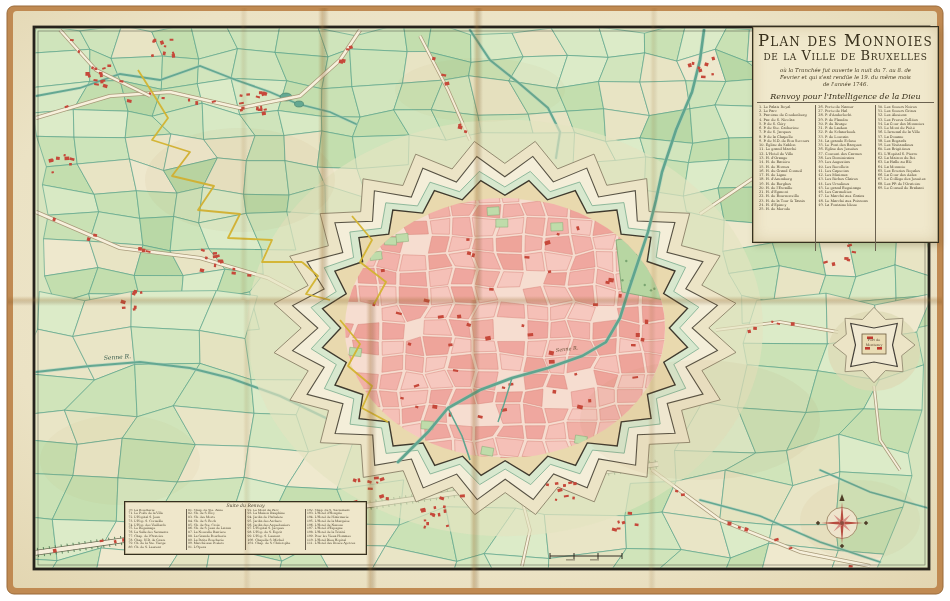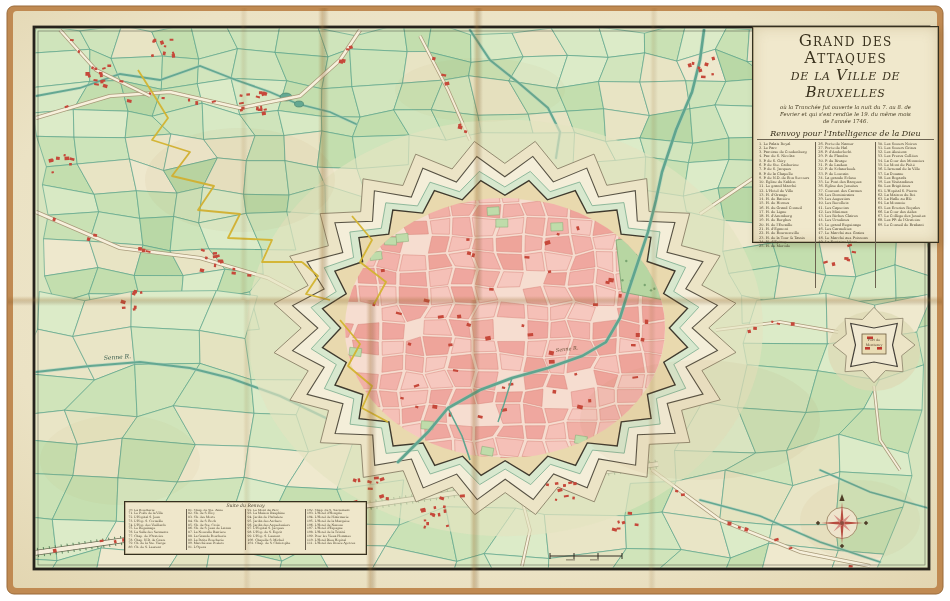--- a/index.html
+++ b/index.html
@@ -6,21 +6,21 @@
   .stage{position:relative;width:950px;height:601px;overflow:hidden;background:#ffffff;
          font-family:"DejaVu Serif",serif;}
   .stage svg{position:absolute;left:0;top:0;z-index:1;}
 
   
   .cartouche{position:absolute;left:752px;top:26px;width:187px;height:217px;z-index:2;
     background:#f0e8cc;border:1.6px solid #35301f;box-sizing:border-box;
     box-shadow:inset 0 0 0 .6px #8a7f60, inset 0 0 14px rgba(150,120,60,.25), 2px 3px 6px rgba(90,70,30,.25);
     padding:2px 4px;text-align:center;color:#38301c;}
   .c-title1{font-size:16.5px;font-variant:small-caps;letter-spacing:1.2px;line-height:1.05;margin-top:3px;}
-  .c-title2{font-size:15px;font-style:italic;font-variant:small-caps;letter-spacing:.6px;line-height:1.15;}
+  .c-title2{font-size:13px;font-variant:small-caps;letter-spacing:.6px;line-height:1.15;}
   .c-sub{font-size:5.4px;font-style:italic;line-height:1.3;margin-top:2.5px;color:#4a4028;}
   .c-legend-header{font-size:8px;font-style:italic;margin-top:4px;padding-bottom:1px;
     border-bottom:.5px solid #6b6250;}
   .c-cols{display:flex;text-align:left;margin-top:2px;height:146px;}
   .c-col{flex:1;padding:0 2px;font-size:3.5px;line-height:1.22;color:#473e2c;overflow:hidden;white-space:nowrap;}
   .c-col + .c-col{border-left:.5px solid #6b6250;}
 
   
   .bottom-legend{position:absolute;left:124px;top:501px;width:243px;height:54px;z-index:2;
     background:#efe7cb;border:1.3px solid #35301f;box-sizing:border-box;
@@ -1067,21 +1067,21 @@
       </g>
     </g>
 
     <g fill="none">
       <rect x="34" y="27" width="895" height="542" stroke="#26231c" stroke-width="2.8"></rect>
       <rect x="38" y="31" width="887" height="534" stroke="#26231c" stroke-width="0.7" opacity="0.55"></rect>
     </g>
   </svg>
 
   <div class="cartouche">
-    <div class="c-title1">Grand des Attaques</div>
+    <div class="c-title1">Plan des Monnoies</div>
     <div class="c-title2">de la Ville de Bruxelles</div>
     <div class="c-sub">
       <div>où la Tranchée fut ouverte la nuit du 7. au 8. de</div>
       <div>Fevrier et qui s'est rendüe le 19. du même mois</div>
       <div>de l'année 1746.</div>
     </div>
     <div class="c-legend-header">Renvoy pour l'Intelligence de la Dieu</div>
     <div class="c-cols">
       <div class="c-col">
           <div>1. Le Palais Royal</div>

